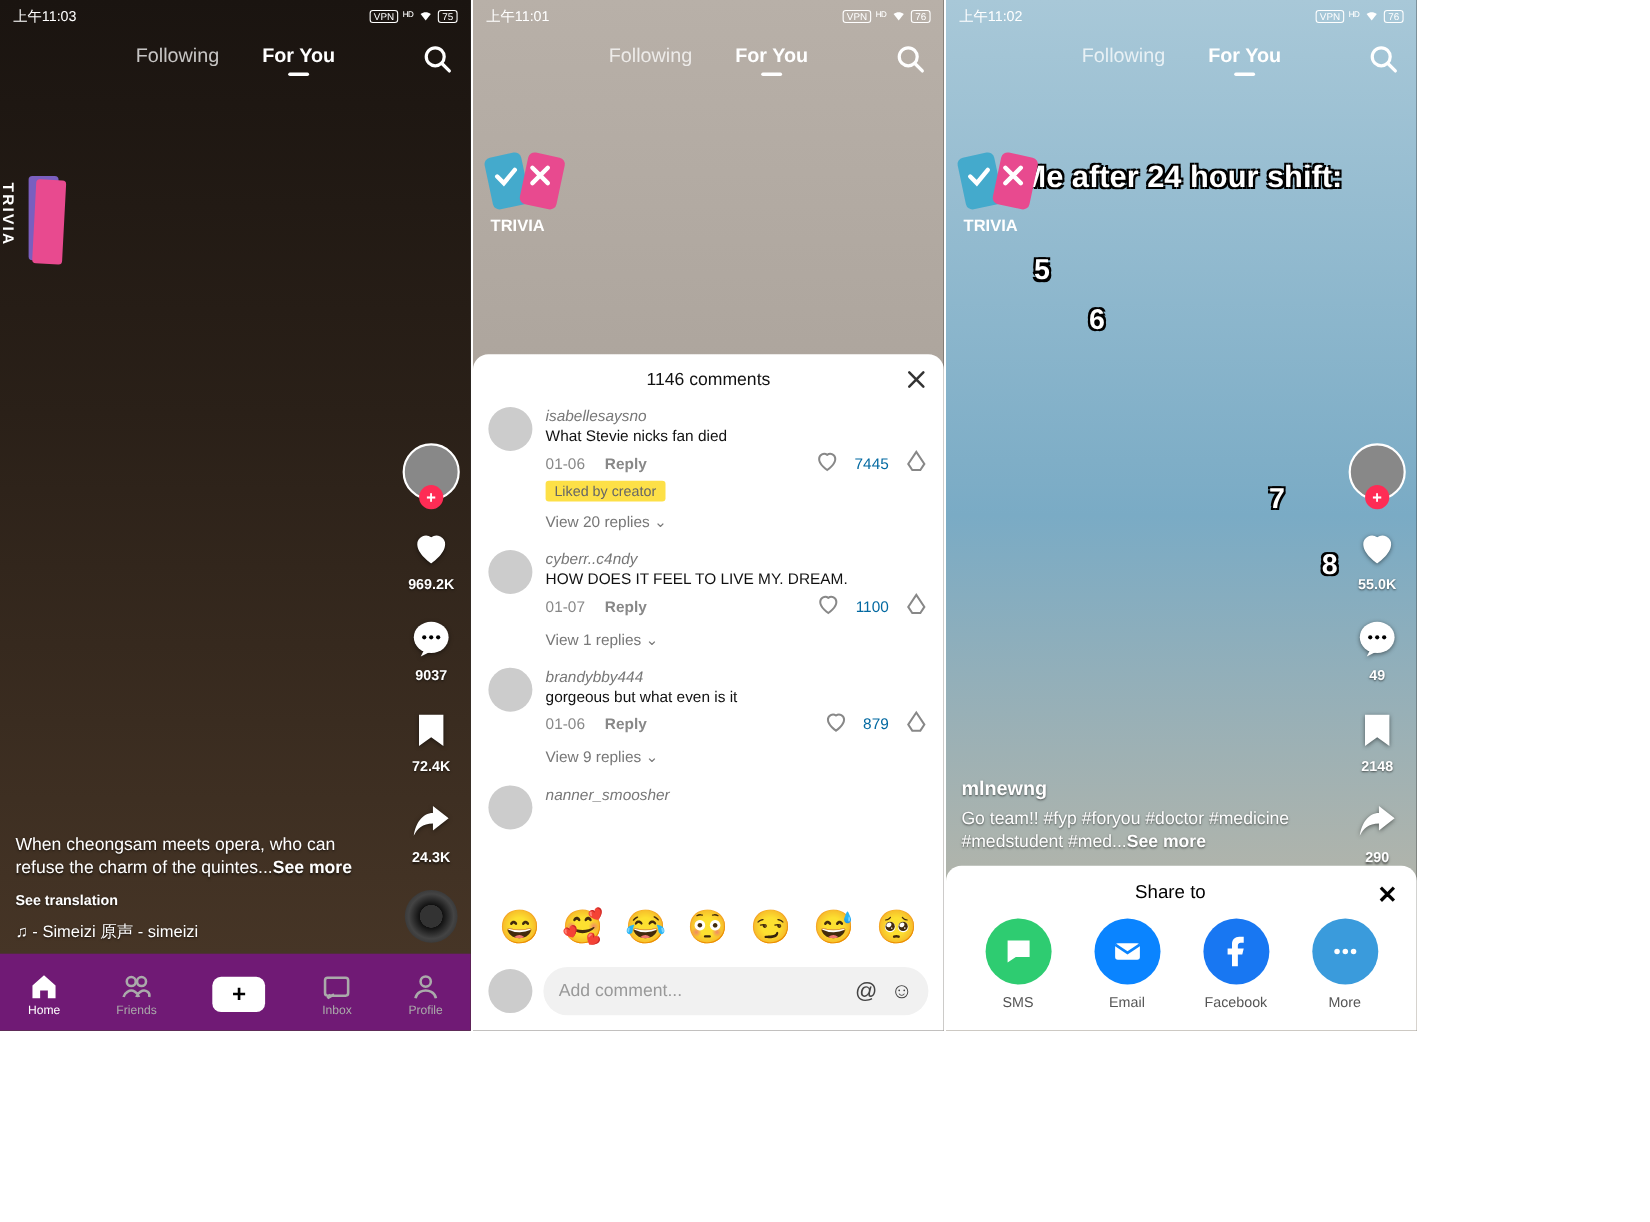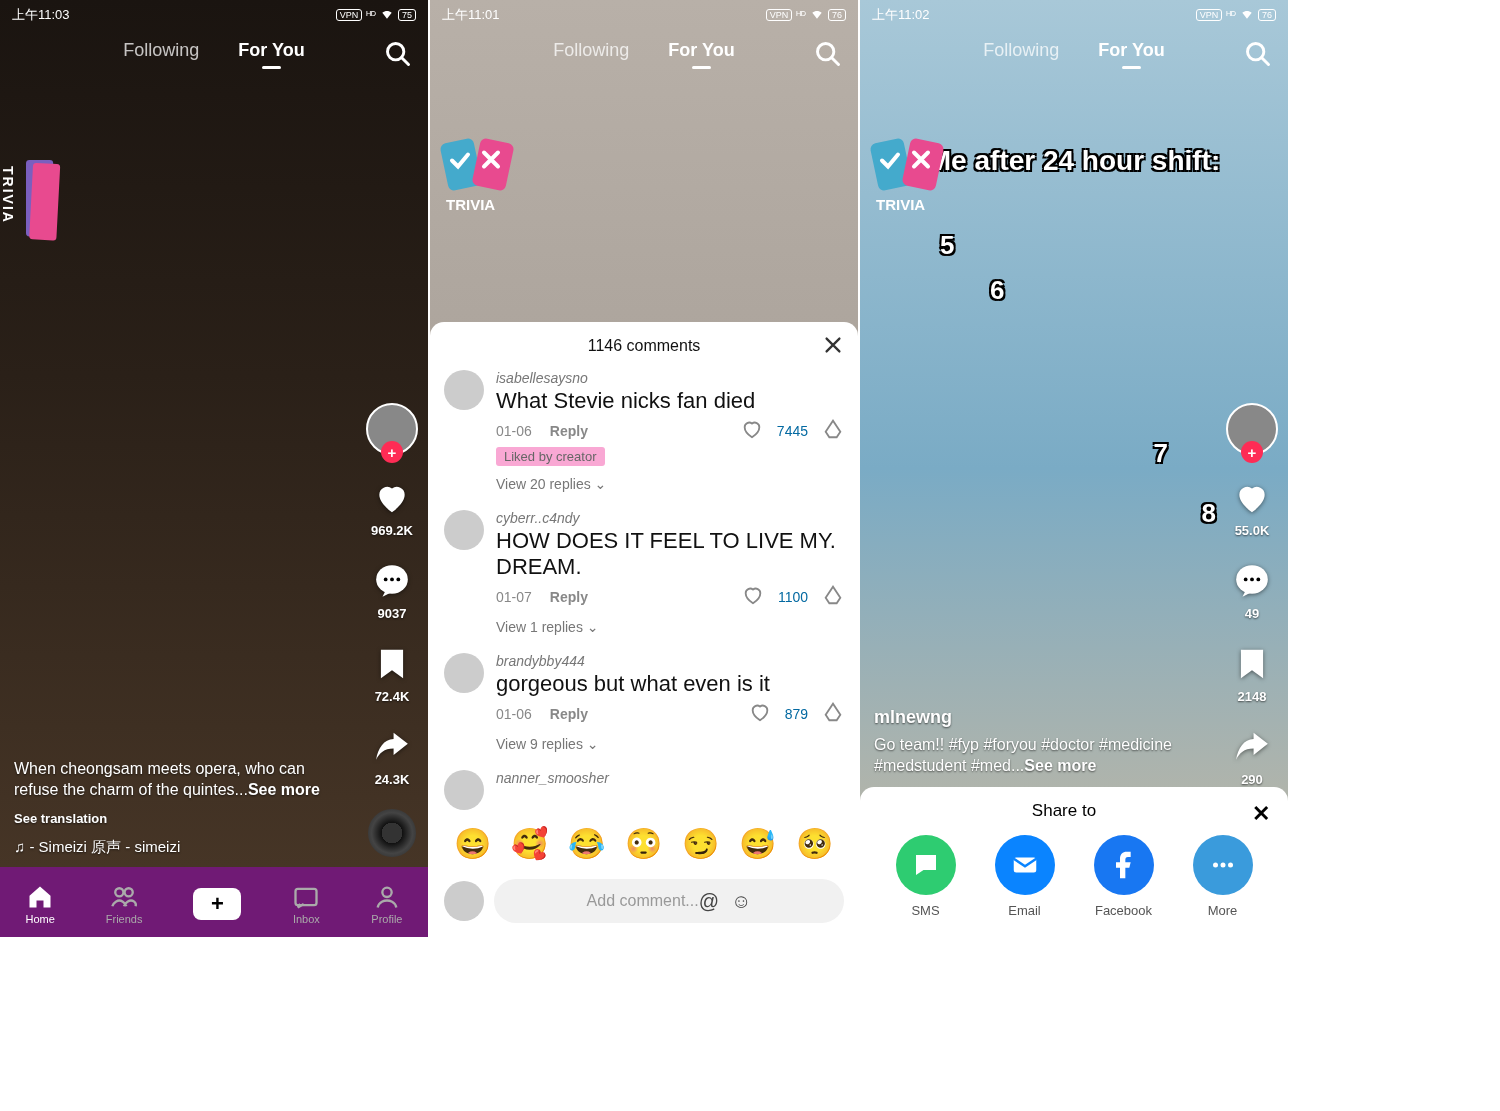--- a/index.html
+++ b/index.html
@@ -66,30 +66,30 @@
 
 
 .sheet { position:absolute; left:0; right:0; bottom:0; top:322px; background:#fff; border-radius:14px 14px 0 0; display:flex; flex-direction:column; }
 .sheet-head { display:flex; align-items:center; justify-content:center; height:48px; position:relative; font-size:16px; font-weight:500; color:#111; }
 .sheet-head .close { position:absolute; right:14px; top:12px; width:22px; height:22px; }
 .comments { flex:1; overflow:hidden; padding:0 14px; }
 .comment { display:flex; gap:12px; margin-bottom:18px; }
 .comment .av { width:40px; height:40px; border-radius:50%; background:#ccc; flex-shrink:0; }
 .comment .body { flex:1; }
 .comment .uname { font-size:14px; color:#777; font-weight:500;font-style:italic; }
-.comment .txt { font-size:22px; color:#111; margin-top:2px; }
+.comment .txt { font-size:14px; color:#111; margin-top:2px; }
 .comment .meta { font-size:14px; color:#888; margin-top:4px; display:flex; gap:18px; align-items:center; }
-.comment .liked-by { display:inline-block; background:#f9a8d4; border-radius:3px; padding:2px 8px; font-size:13px; color:#666; margin-top:4px; }
+.comment .liked-by { display:inline-block; background:#fde047; border-radius:3px; padding:2px 8px; font-size:13px; color:#666; margin-top:4px; }
 .comment .view-replies { font-size:14px; color:#777; margin-top:10px; }
 .comment .likes { display:flex; gap:14px; align-items:center; color:#0369a1; font-size:14px; }
 .comment .likes svg { width:22px; height:22px; }
 .emoji-row { display:flex; justify-content:space-around; padding:10px 14px; font-size:30px; }
 .comment-input { display:flex; align-items:center; gap:10px; padding:8px 14px 14px; }
 .comment-input .av { width:40px; height:40px; border-radius:50%; background:#ccc; }
-.comment-input .field { flex:1; background:#f1f1f1; border-radius:22px; height:44px; display:flex; align-items:center; padding:0 14px; color:#999; font-size:16px; justify-content:center; }
+.comment-input .field { flex:1; background:#f1f1f1; border-radius:22px; height:44px; display:flex; align-items:center; padding:0 14px; color:#999; font-size:16px; justify-content:space-between; }
 .comment-input .field .icons { display:flex; gap:12px; color:#444; font-size:20px; }
 
 
 .share-sheet { position:absolute; left:0; right:0; bottom:0; background:#fff; border-radius:14px 14px 0 0; padding:14px 16px 18px; height:150px; }
 .share-sheet .head { display:flex; justify-content:space-between; align-items:center; font-size:17px; font-weight:500; margin-bottom:14px; }
 .share-sheet .head .close { width:20px; height:20px; font-size:22px; font-weight:700; }
 .share-row { display:flex; justify-content:space-around; }
 .share-item { display:flex; flex-direction:column; align-items:center; gap:8px; font-size:13px; color:#555; }
 .share-item .circ { width:60px; height:60px; border-radius:50%; display:flex; align-items:center; justify-content:center; color:#fff; }
 .c-sms { background:#2ecc71; } .c-email { background:#0a84ff; } .c-fb { background:#1877f2; } .c-more { background:#3a9bdc; }

